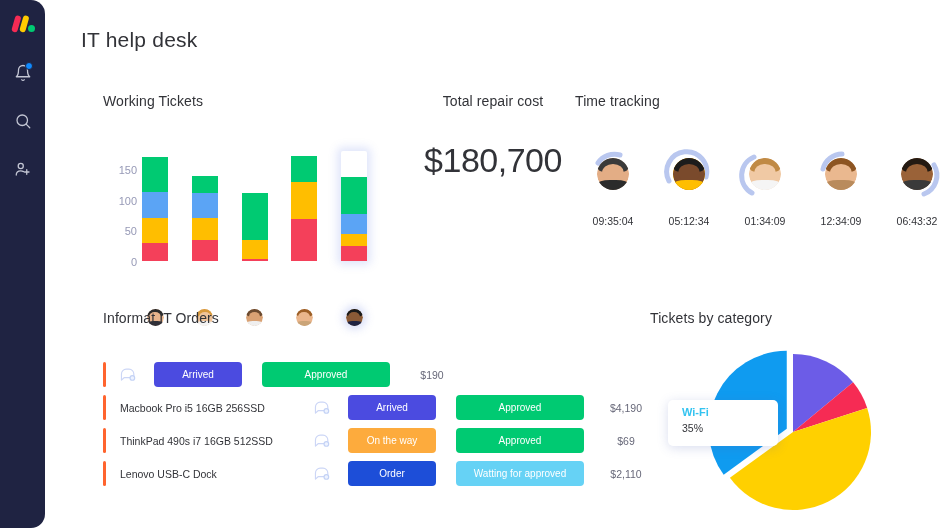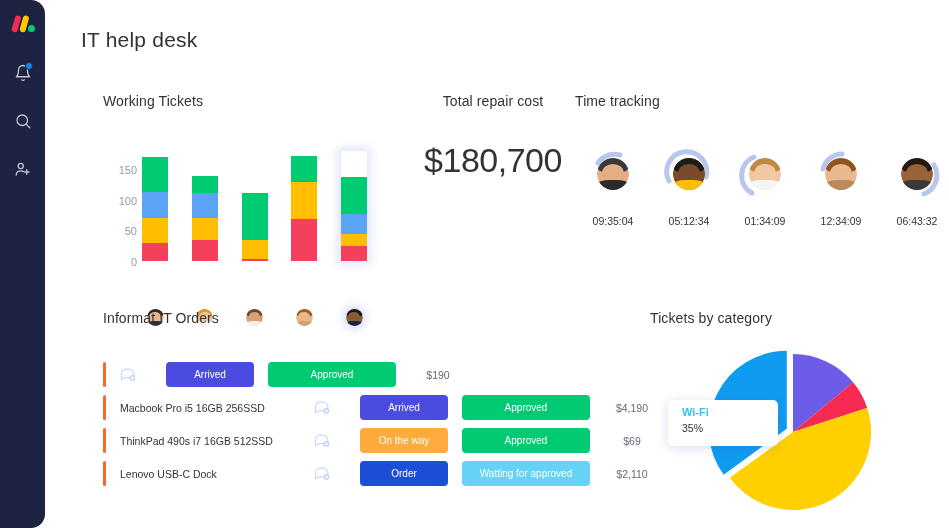--- a/index.html
+++ b/index.html
@@ -145,22 +145,22 @@
   .row-name {
     flex: 0 0 180px; margin-left: 14px;
     font-size: 10.5px; color: #323338; white-space: nowrap;
   }
   .row-chat { flex: 0 0 44px; display: flex; justify-content: center; }
   .pill {
     height: 25px; border-radius: 4px;
     display: flex; align-items: center; justify-content: center;
     font-size: 10px; color: #ffffff; white-space: nowrap;
   }
-  .pill.s1 { flex: 0 0 88px; margin-left: 16px; }
-  .pill.s2 { flex: 0 0 128px; margin-left: 14px; }
+  .pill.s1 { flex: 0 0 88px; margin-left: 4px; }
+  .pill.s2 { flex: 0 0 128px; margin-left: 20px; }
   .row-price {
     flex: 0 0 60px; text-align: center; margin-left: 12px;
     font-size: 10.5px; color: #676879;
   }
 
   
   .pie-card { position: absolute; left: 605px; top: 310px; width: 300px; }
   .pie-wrap { position: relative; width: 300px; height: 175px; margin-top: 14px; }
   .pie-svg { position: absolute; left: 38px; top: 0; }
   .pie-tip {

